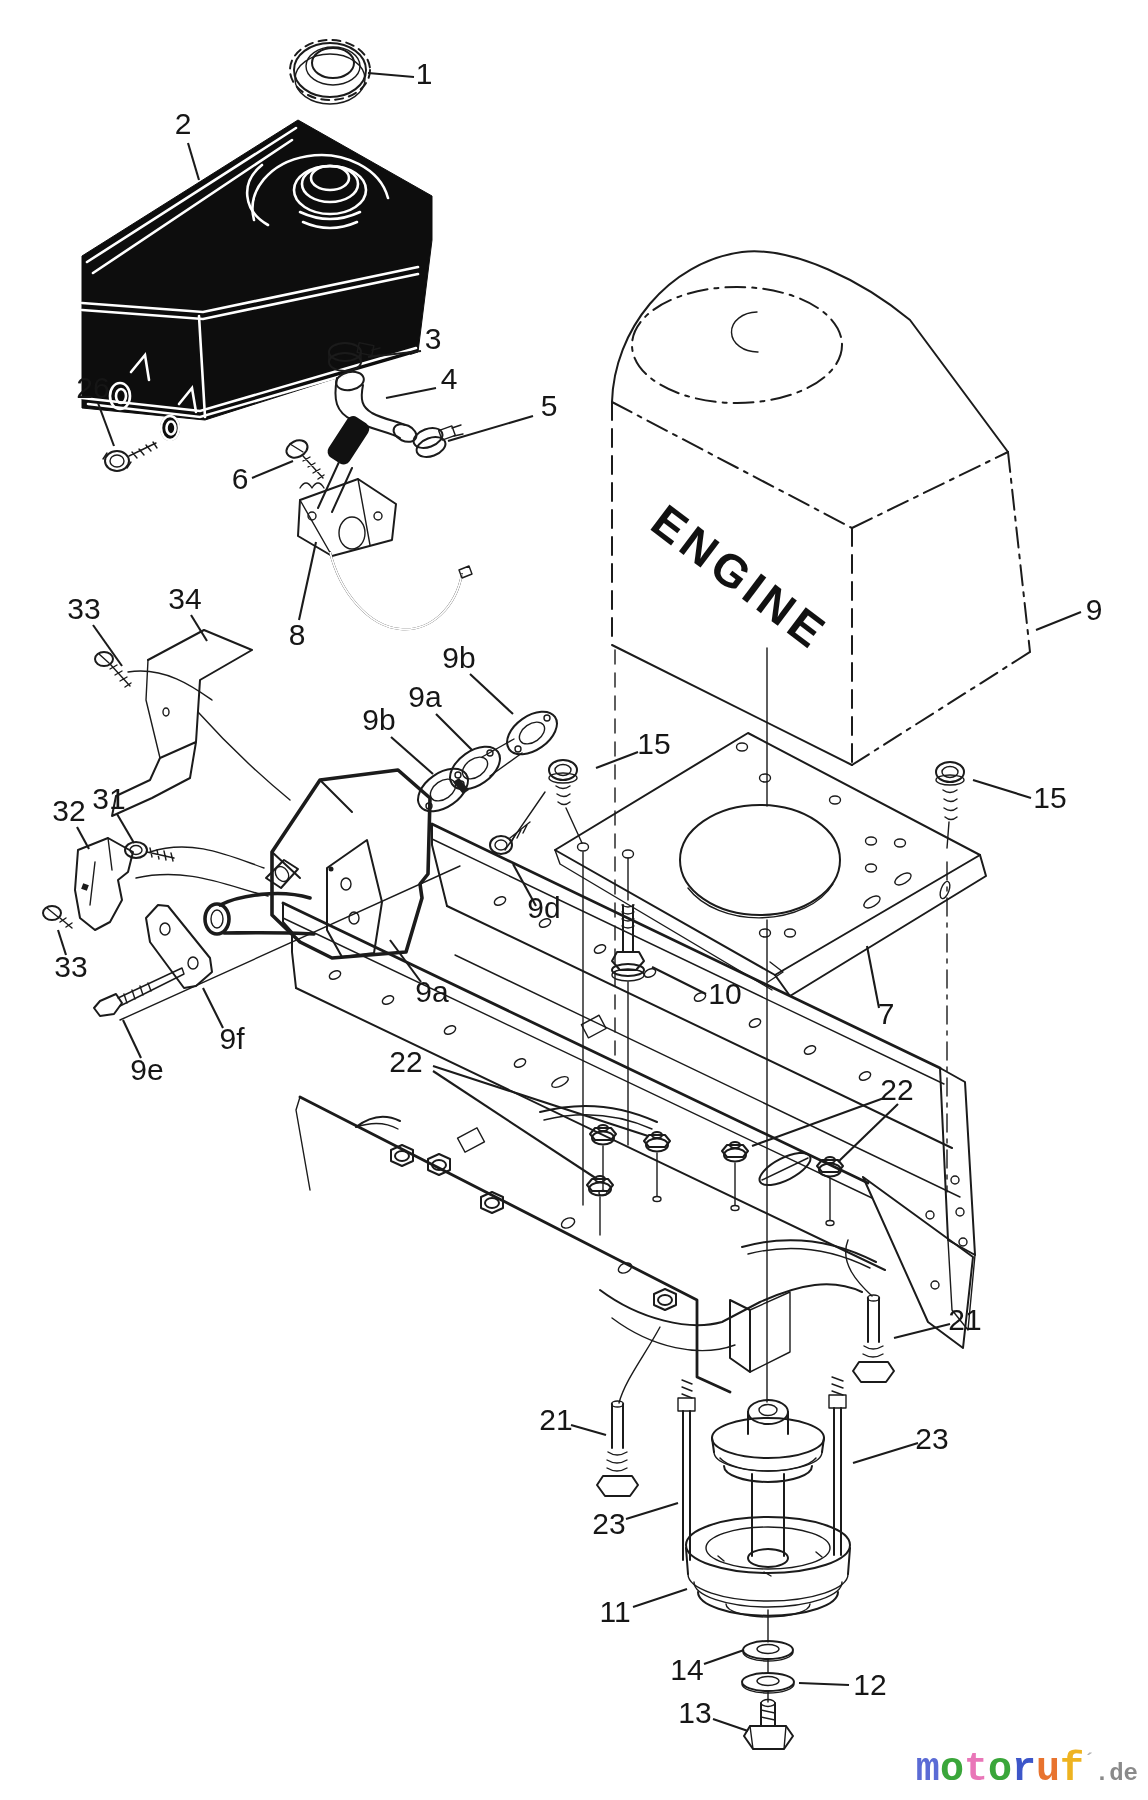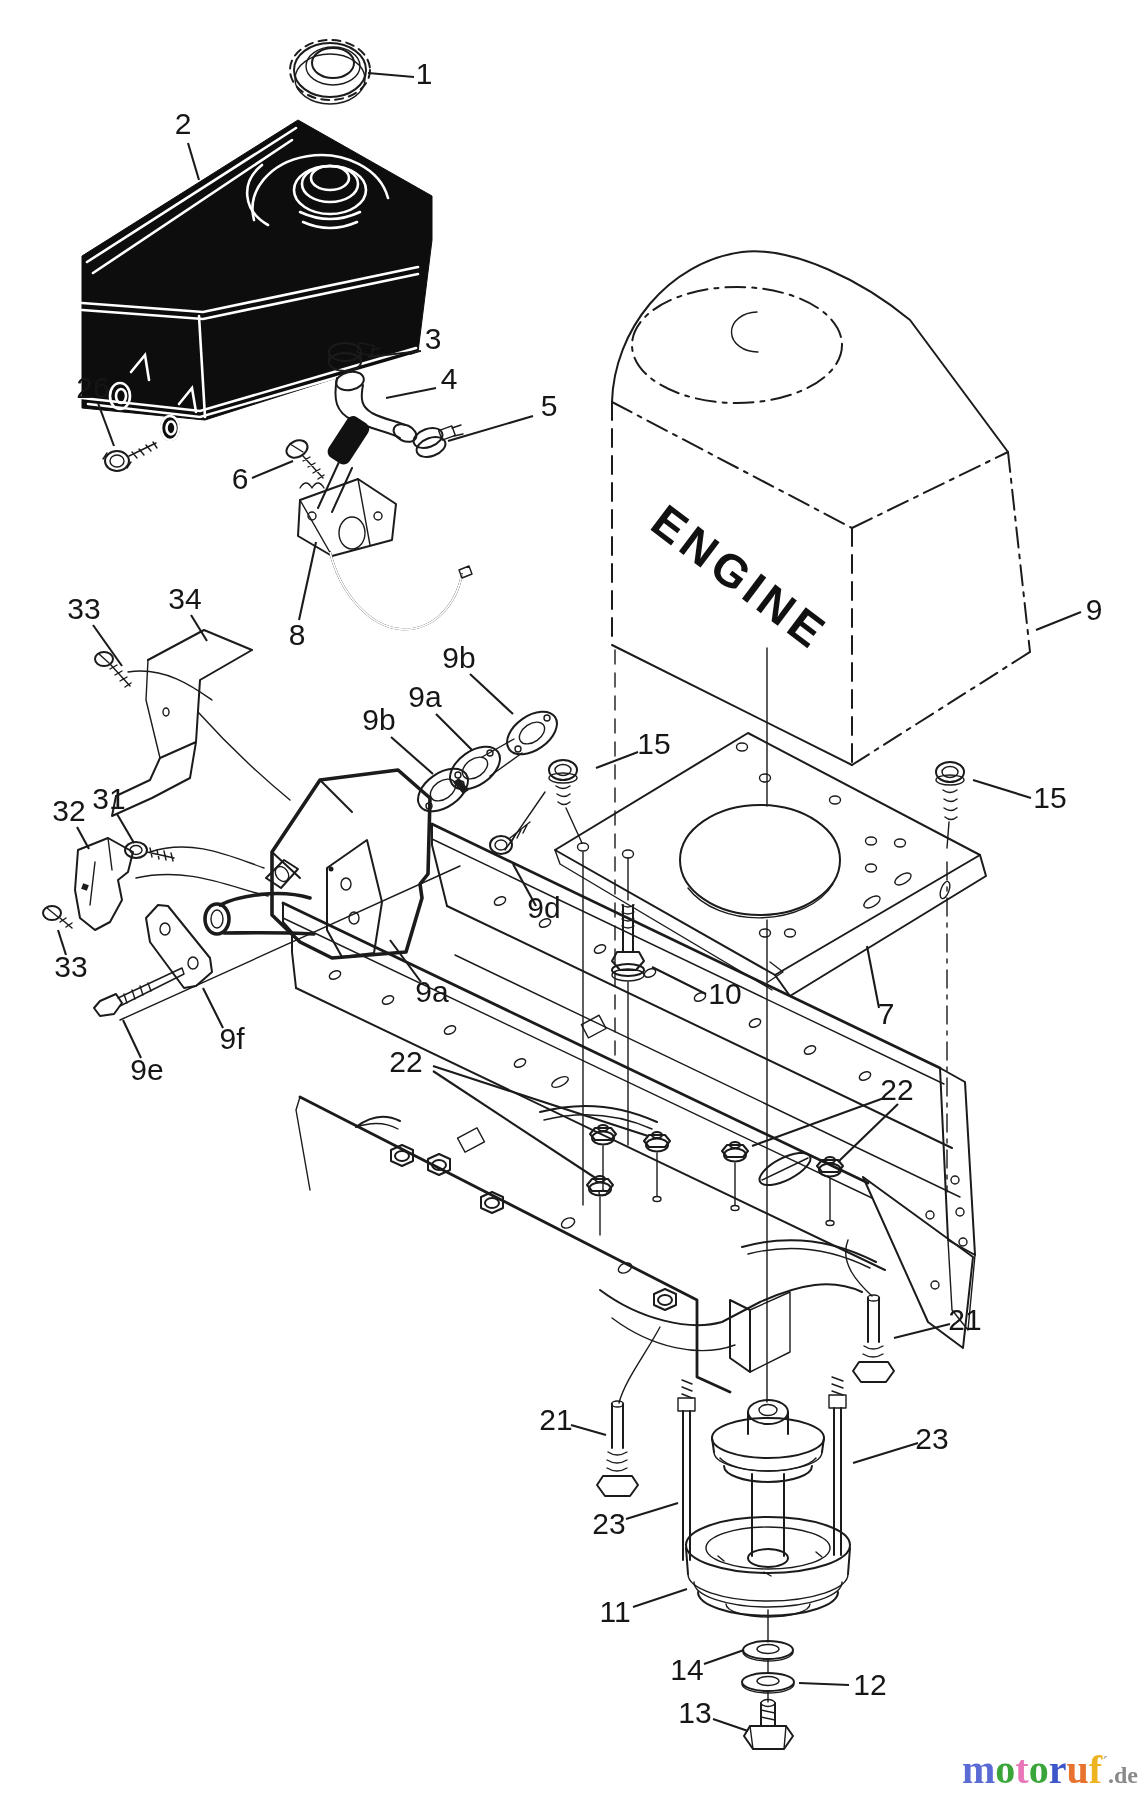--- a/index.html
+++ b/index.html
@@ -8,21 +8,21 @@
   svg{display:block;}
   svg *{vector-effect:none;}
   .ln{stroke:#1b1b1b;fill:none;stroke-width:2;stroke-linecap:round;stroke-linejoin:round;}
   .thin{stroke-width:1.4;}
   .thick{stroke-width:3.6;}
   .rail{stroke-width:2.8;}
   .wht{stroke:#ffffff;fill:none;stroke-width:2.6;stroke-linecap:round;}
   .leader{stroke:#1b1b1b;stroke-width:2.1;fill:none;}
   .callout{font:30px "Liberation Sans",sans-serif;fill:#161616;}
   .engine-word{font:bold 46px "Liberation Sans",sans-serif;fill:#111;letter-spacing:5px;}
-  .wm{position:absolute;right:10px;bottom:10px;font-family:Liberation Serif, serif;
+  .wm{position:absolute;right:10px;bottom:10px;font-family:Liberation Mono, monospace;
       font-weight:bold;font-size:40px;letter-spacing:0px;line-height:1;margin-left:24px;}
   .wm .suffix{font-size:24px;font-weight:bold;}
   .wm .tick{font-size:18px;vertical-align:14px;}
 </style>
 </head>
 <body>
 
 <div class="stage">
 <svg viewBox="0 0 1148 1800" width="1148" height="1800">
 

